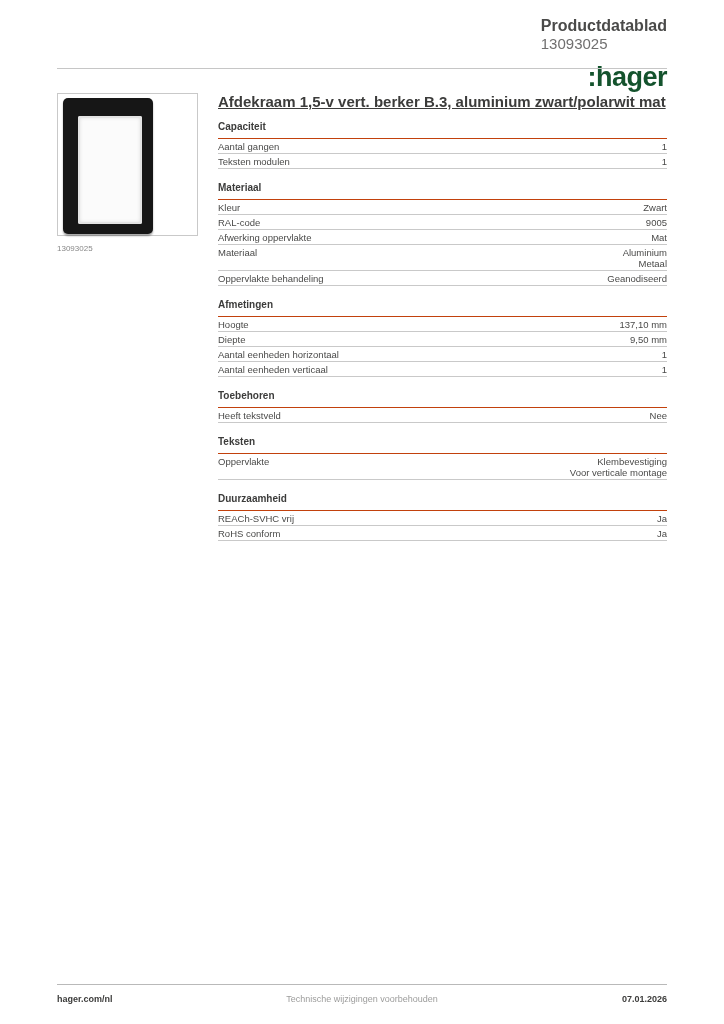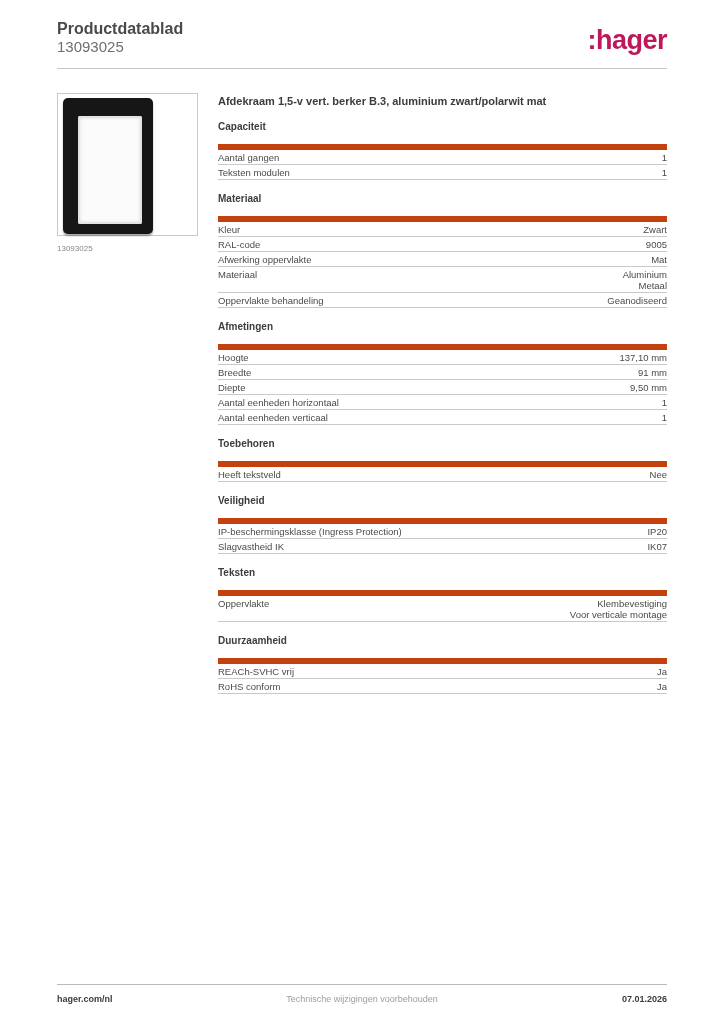--- a/index.html
+++ b/index.html
@@ -15,37 +15,38 @@
     height: 1024px;
     background: #ffffff;
     overflow: hidden;
   }
   
   .header {
     position: absolute;
     left: 57px; right: 57px; top: 16px;
     display: flex;
     justify-content: space-between;
-    align-items: center;
+    align-items: flex-end;
+    flex-direction: column;
   }
   .doc-type {
     font-size: 16px;
     font-weight: bold;
     color: #4a4a49;
     line-height: 19px;
   }
   .product-number {
     font-size: 15px;
     color: #706f6f;
     line-height: 18px;
   }
   .logo {
     font-size: 27px;
     font-weight: bold;
-    color: #be185d;
+    color: #14532d;
     letter-spacing: -0.5px;
     line-height: 36px;
     margin-top: 6px;
   }
   .header-rule {
     position: absolute;
     left: 57px; right: 57px; top: 68px;
     border: none;
     border-top: 1px solid #c6c6c6;
   }
@@ -79,40 +80,41 @@
     border-radius: 2px;
     box-shadow: inset 0 0 0 2px #e3e3e3, inset 0 0 5px rgba(0,0,0,0.25);
   }
   .image-caption {
     margin-top: 8px;
     font-size: 8px;
     color: #878787;
   }
   .specs-col { flex: 1 1 auto; padding-top: 2px; }
   .product-title {
-    font-size: 11px;
+    font-size: 15px;
     font-weight: bold;
     line-height: 13px;
     color: #3c3c3b;
+    text-decoration: underline;
   }
   .section-title {
     margin-top: 24px;
     font-size: 10px;
     font-weight: bold;
     line-height: 13px;
     color: #3c3c3b;
   }
   .groups { margin-top: 10px; }
   .group { margin-top: 13px; }
   .group-title {
     font-size: 10px;
     font-weight: bold;
     line-height: 11px;
-    padding-bottom: 12px;
-    border-bottom: 6px solid #c2410c;
+    padding-bottom: 6px;
+    border-bottom: 1px solid #c2410c;
     color: #3c3c3b;
   }
   .spec-row {
     display: flex;
     justify-content: space-between;
     align-items: flex-start;
     gap: 9px;
     font-size: 9.5px;
     line-height: 11px;
     padding: 1.5px 0 1.5px;
@@ -216,24 +218,20 @@
 </div>
 
   <div class="group">
     <div class="group-title">Afmetingen</div>
 
   <div class="spec-row">
     <span class="spec-label">Hoogte</span>
     <span class="spec-value">137,10 mm</span>
   </div>
 
-  <div class="spec-row">
-    <span class="spec-label">Breedte</span>
-    <span class="spec-value">91 mm</span>
-  </div>
 
   <div class="spec-row">
     <span class="spec-label">Diepte</span>
     <span class="spec-value">9,50 mm</span>
   </div>
 
   <div class="spec-row">
     <span class="spec-label">Aantal eenheden horizontaal</span>
     <span class="spec-value">1</span>
   </div>
@@ -246,33 +244,20 @@
 
   <div class="group">
     <div class="group-title">Toebehoren</div>
 
   <div class="spec-row">
     <span class="spec-label">Heeft tekstveld</span>
     <span class="spec-value">Nee</span>
   </div>
 </div>
 
-  <div class="group">
-    <div class="group-title">Veiligheid</div>
-
-  <div class="spec-row">
-    <span class="spec-label">IP-beschermingsklasse (Ingress Protection)</span>
-    <span class="spec-value">IP20</span>
-  </div>
-
-  <div class="spec-row">
-    <span class="spec-label">Slagvastheid IK</span>
-    <span class="spec-value">IK07</span>
-  </div>
-</div>
 
   <div class="group">
     <div class="group-title">Teksten</div>
 
   <div class="spec-row">
     <span class="spec-label">Oppervlakte</span>
     <span class="spec-value">Klembevestiging
 Voor verticale montage</span>
   </div>
 </div>

